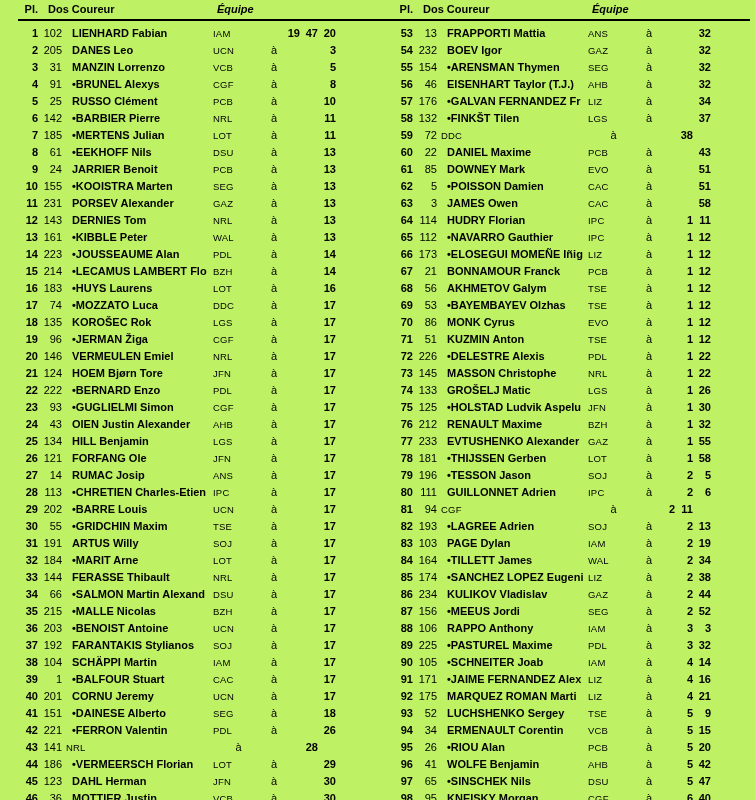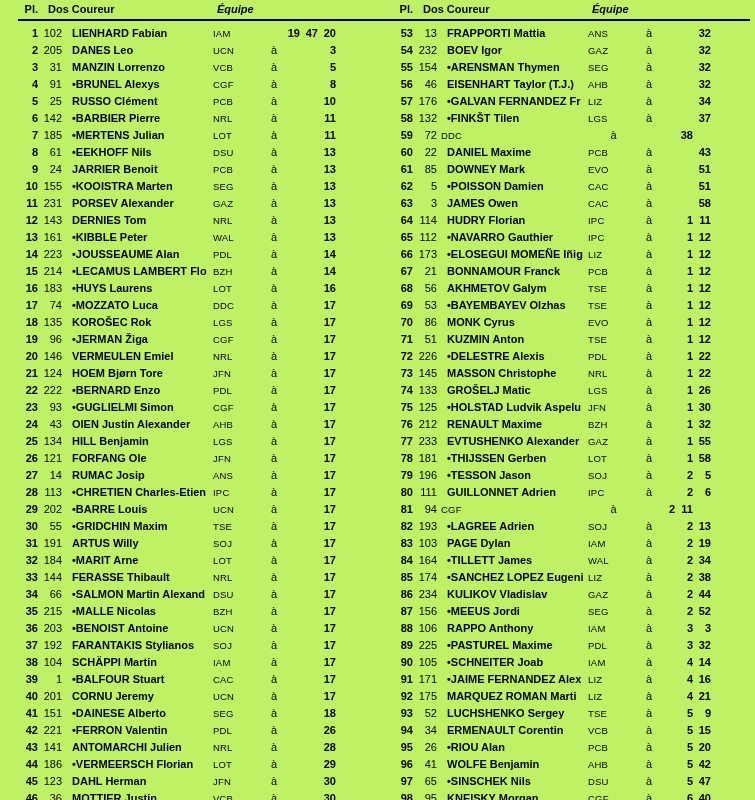--- a/index.html
+++ b/index.html
@@ -491,21 +491,20 @@
           <span class="c name"><span class="bullet">•</span>FERRON Valentin</span>
           <span class="c team">PDL</span>
           <span class="c a">à</span>
           <span class="c h"></span>
           <span class="c m"></span>
           <span class="c s">26</span>
         </div>
         <div class="row">
           <span class="c pl">43</span>
           <span class="c dos">141</span>
-          <span class="c name">ANTOMARCHI Julien</span>
           <span class="c team">NRL</span>
           <span class="c a">à</span>
           <span class="c h"></span>
           <span class="c m"></span>
           <span class="c s">28</span>
         </div>
         <div class="row">
           <span class="c pl">44</span>
           <span class="c dos">186</span>
           <span class="c name"><span class="bullet">•</span>VERMEERSCH Florian</span>

